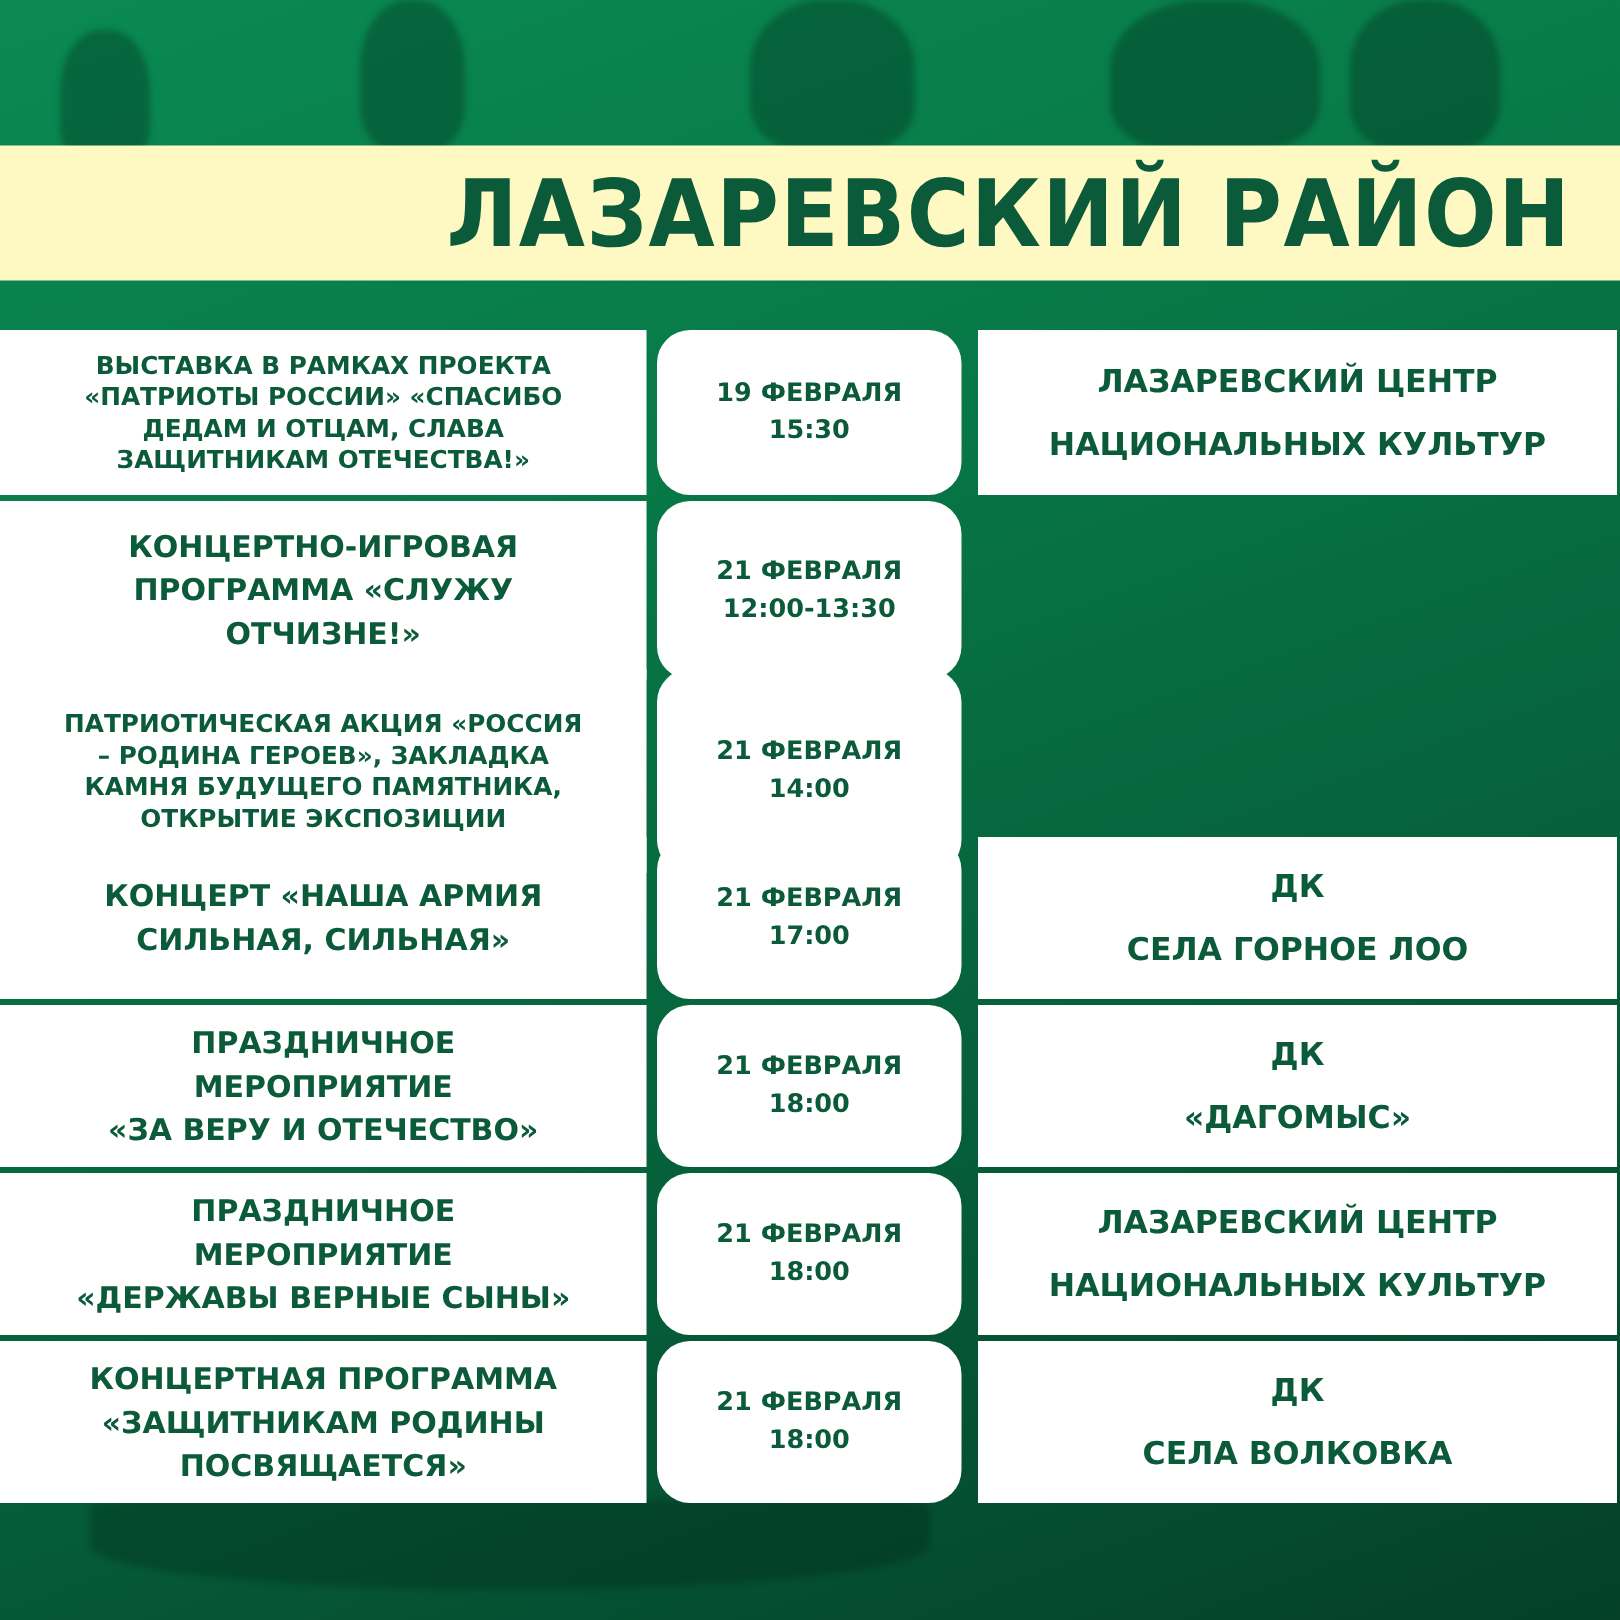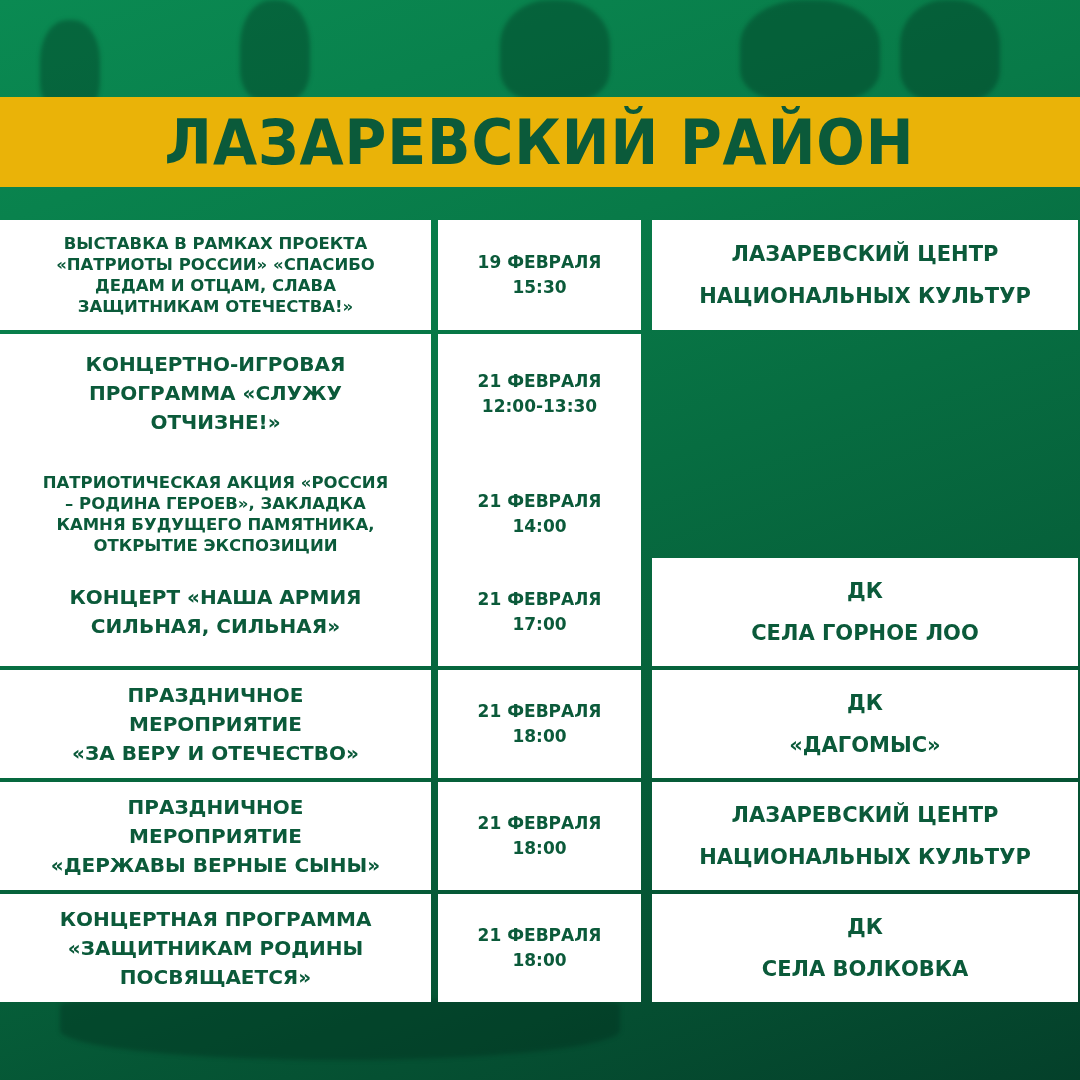--- a/index.html
+++ b/index.html
@@ -4,36 +4,36 @@
 <style>
   html, body { margin: 0; padding: 0; }
   body {
     width: 1080px; height: 1080px; overflow: hidden; position: relative;
     font-family: "DejaVu Sans", "Liberation Sans", sans-serif;
     background: linear-gradient(160deg, #0a8a52 0%, #087a48 30%, #06603a 65%, #04402a 100%);
   }
   .bg-shape { position: absolute; background: rgba(0,40,25,0.35); border-radius: 45% 45% 30% 30%; filter: blur(2px); }
   .title-band {
     position: absolute; left: 0; top: 97px; width: 1080px; height: 90px;
-    background: #eab308; display: flex; align-items: center; justify-content: center;
+    background: #fef9c3; display: flex; align-items: center; justify-content: flex-end;
   }
   .title {
     color: #0b5a3a; font-weight: bold; font-size: 62px; letter-spacing: 1px;
     font-family: "DejaVu Sans", sans-serif; transform: scaleX(0.92);
   }
   .table { position: absolute; left: 0; top: 220px; width: 1080px; }
   .row { position: absolute; left: 0; width: 1080px; }
   .cell {
     position: absolute; top: 0; bottom: 0; background: #ffffff;
     display: flex; align-items: center; justify-content: center; text-align: center;
     color: #0b5a3a; font-weight: bold; text-transform: uppercase;
   }
   .c1 { left: 0; width: 431px; font-size: 20px; line-height: 29px; }
   .c1.small { font-size: 16.5px; line-height: 21px; }
-  .c2 { left: 438px; width: 203px; font-size: 17px; line-height: 25px; }
+  .c2 { left: 438px; width: 203px; font-size: 17px; line-height: 25px; border-radius: 22px; }
   .c3 { left: 652px; width: 426px; font-size: 21px; line-height: 42px; }
   .cell span { display: block; white-space: pre-line; }
 </style>
 </head>
 <body>
 
 <div class="bg-shape" style="left:40px;top:20px;width:60px;height:90px;"></div>
 <div class="bg-shape" style="left:240px;top:0;width:70px;height:100px;"></div>
 <div class="bg-shape" style="left:500px;top:0;width:110px;height:100px;"></div>
 <div class="bg-shape" style="left:740px;top:0;width:140px;height:100px;"></div>

